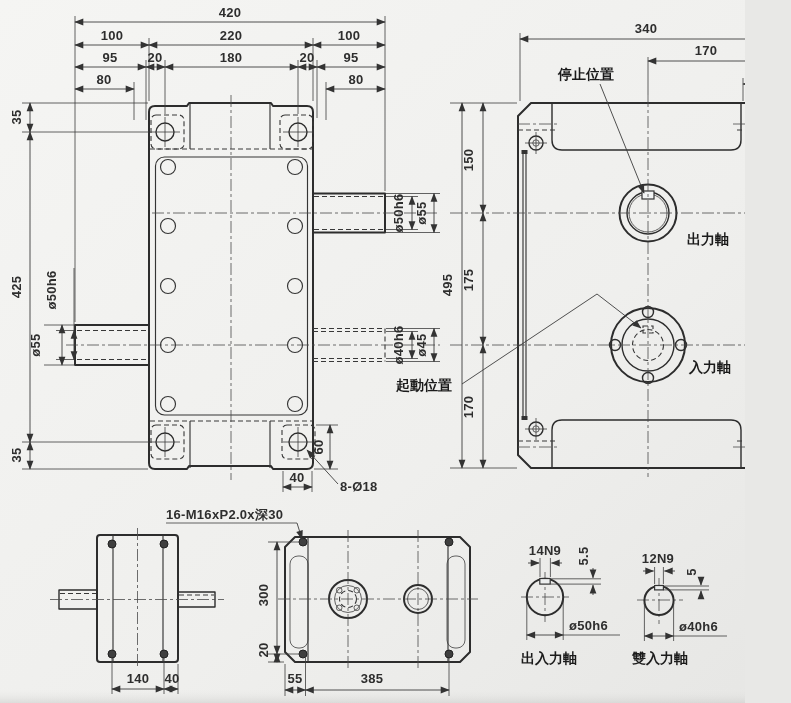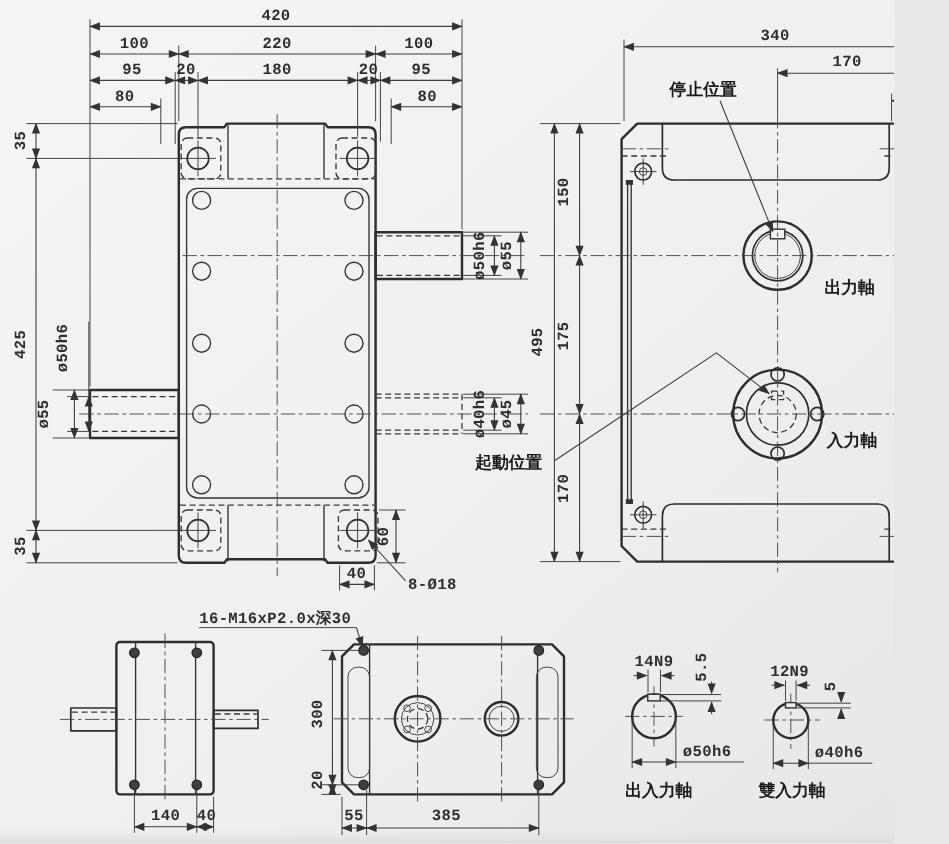--- a/index.html
+++ b/index.html
@@ -1,17 +1,17 @@
 <!DOCTYPE html>
 <html><head>
 <meta charset="utf-8">
 <style>
   html,body{margin:0;padding:0;background:#e8e8e6;}
   #stage{width:745px;height:703px;position:relative;background:#f0f0ee;overflow:hidden;
-         font-family:Liberation Mono, monospace;}
+         font-family:Liberation Sans, sans-serif;}
   svg{display:block}
   .ol  {fill:none;stroke:#2d2d2d;stroke-width:2;stroke-linejoin:round;stroke-linecap:round}
   .ol15{fill:none;stroke:#2d2d2d;stroke-width:1.4;stroke-linejoin:round}
   .thin{fill:none;stroke:#3d3d3d;stroke-width:0.8}
   .mid {fill:none;stroke:#353535;stroke-width:1.15}
   .dim {fill:none;stroke:#3d3d3d;stroke-width:0.9;marker-start:url(#ar);marker-end:url(#ar)}
   .lead{fill:none;stroke:#3d3d3d;stroke-width:0.9;marker-end:url(#ar)}
   .cl  {fill:none;stroke:#4a4a4a;stroke-width:0.8;stroke-dasharray:12 3 3 3}
   .hid {fill:none;stroke:#383838;stroke-width:1.1;stroke-dasharray:5 3}
   .dimtxt{font-size:13px;font-weight:700;fill:#2e2e2e;letter-spacing:.3px;text-anchor:middle}

